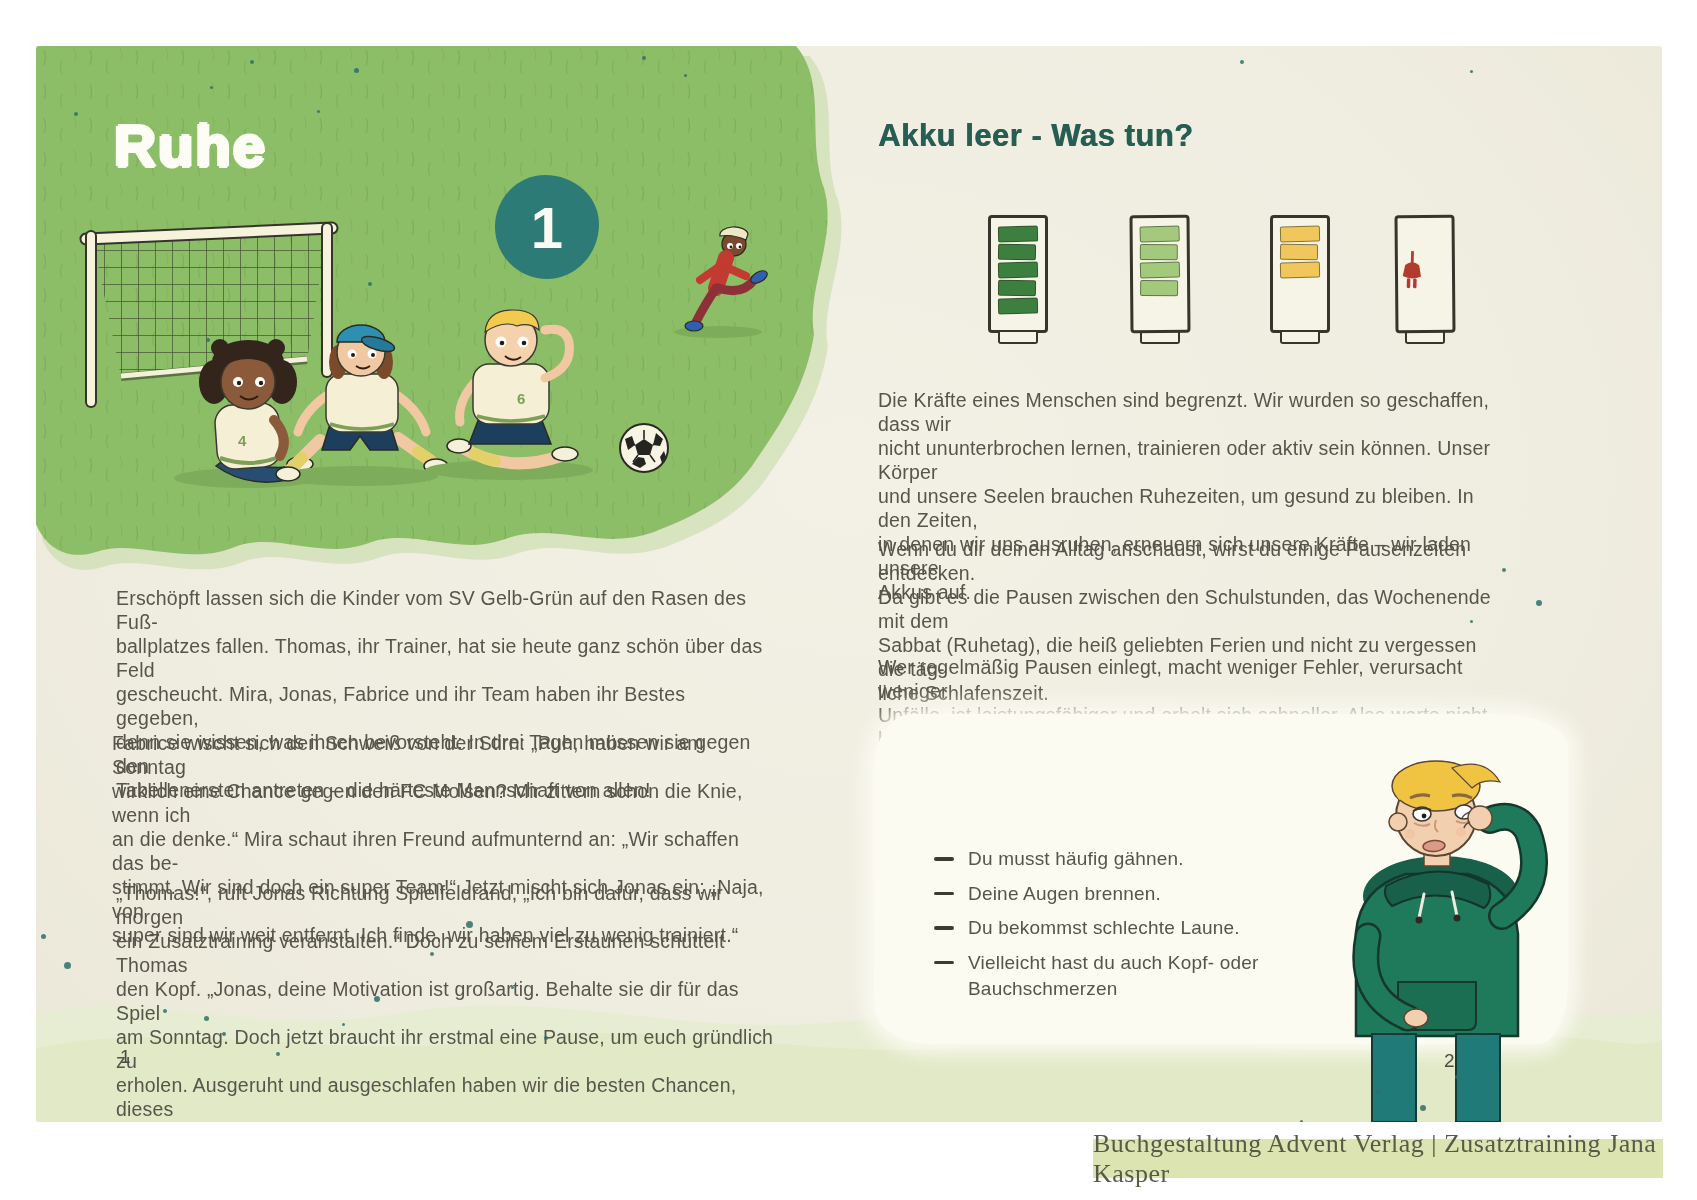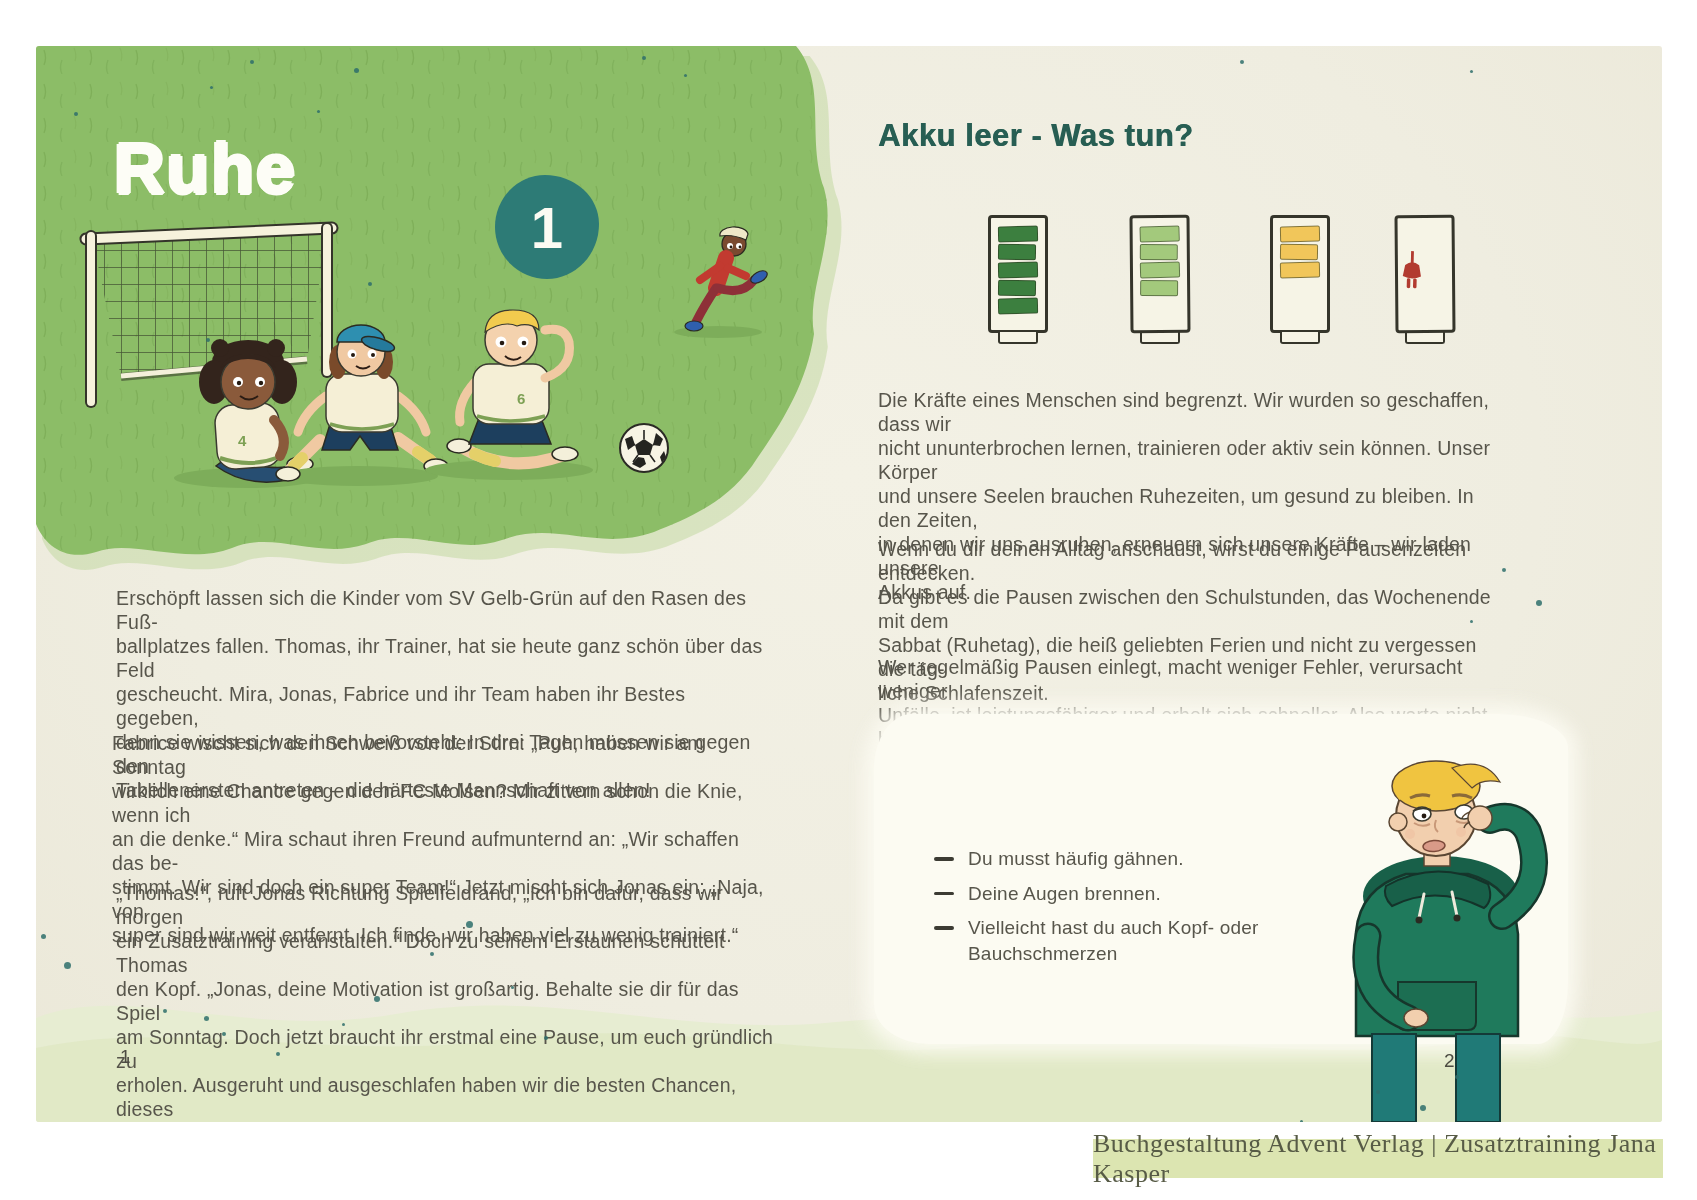--- a/index.html
+++ b/index.html
@@ -6,21 +6,21 @@
   body{width:1697px;height:1200px;position:relative;overflow:hidden;
        font-family:"Liberation Sans",sans-serif;}
 
   #spread{position:absolute;left:36px;top:46px;width:1626px;height:1076px;
           background:radial-gradient(ellipse at 50% 40%,#f3f1e5 0%,#efede0 60%,#ebe8d8 100%);
           border-radius:3px;overflow:hidden;}
 
   .abs{position:absolute;}
 
   
-  #chapter-title{left:78px;top:83px;font-size:70px;font-weight:bold;color:#fdfdf6;
+  #chapter-title{left:78px;top:66px;font-size:58px;font-weight:bold;color:#fdfdf6;
      letter-spacing:2px;
      text-shadow:2px 0 0 #fdfdf6,-2px 0 0 #fdfdf6,0 2px 0 #fdfdf6,0 -2px 0 #fdfdf6,1px 1px 0 #fdfdf6;}
   #chapter-badge{left:459px;top:129px;width:104px;height:104px;background:#2d7b76;
      border-radius:48% 52% 50% 50%/50% 47% 53% 50%;display:flex;align-items:center;justify-content:center;}
   #chapter-number{color:#fbfbf3;font-size:58px;font-weight:bold;}
 
   .btext{font-size:19.5px;line-height:24px;color:#57554b;white-space:pre-line;letter-spacing:.2px;}
   #lp1{left:80px;top:540px;width:650px;}
   #lp2{left:76px;top:685px;width:660px;}
   #lp3{left:80px;top:835px;width:660px;}
@@ -292,20 +292,24 @@
 
   <div class="abs" id="tip-box"></div>
   <div class="abs" id="tip-list">
     <div class="tip-item">
         <span class="bullet"></span>
         <span class="btext">Du musst häufig gähnen.</span>
       </div>
     <div class="tip-item">
         <span class="bullet"></span>
         <span class="btext">Deine Augen brennen.</span>
+      </div>
+    <div class="tip-item">
+        <span class="bullet"></span>
+        <span class="btext">Du bekommst schlechte Laune.</span>
       </div>
     <div class="tip-item">
         <span class="bullet"></span>
         <span class="btext">Vielleicht hast du auch Kopf- oder
 Bauchschmerzen</span>
       </div>
   </div>
 
   <svg class="abs" style="left:1220px;top:690px;" width="360" height="386" viewBox="0 0 360 386">
     <ellipse cx="185" cy="160" rx="78" ry="40" fill="#186049"></ellipse>

